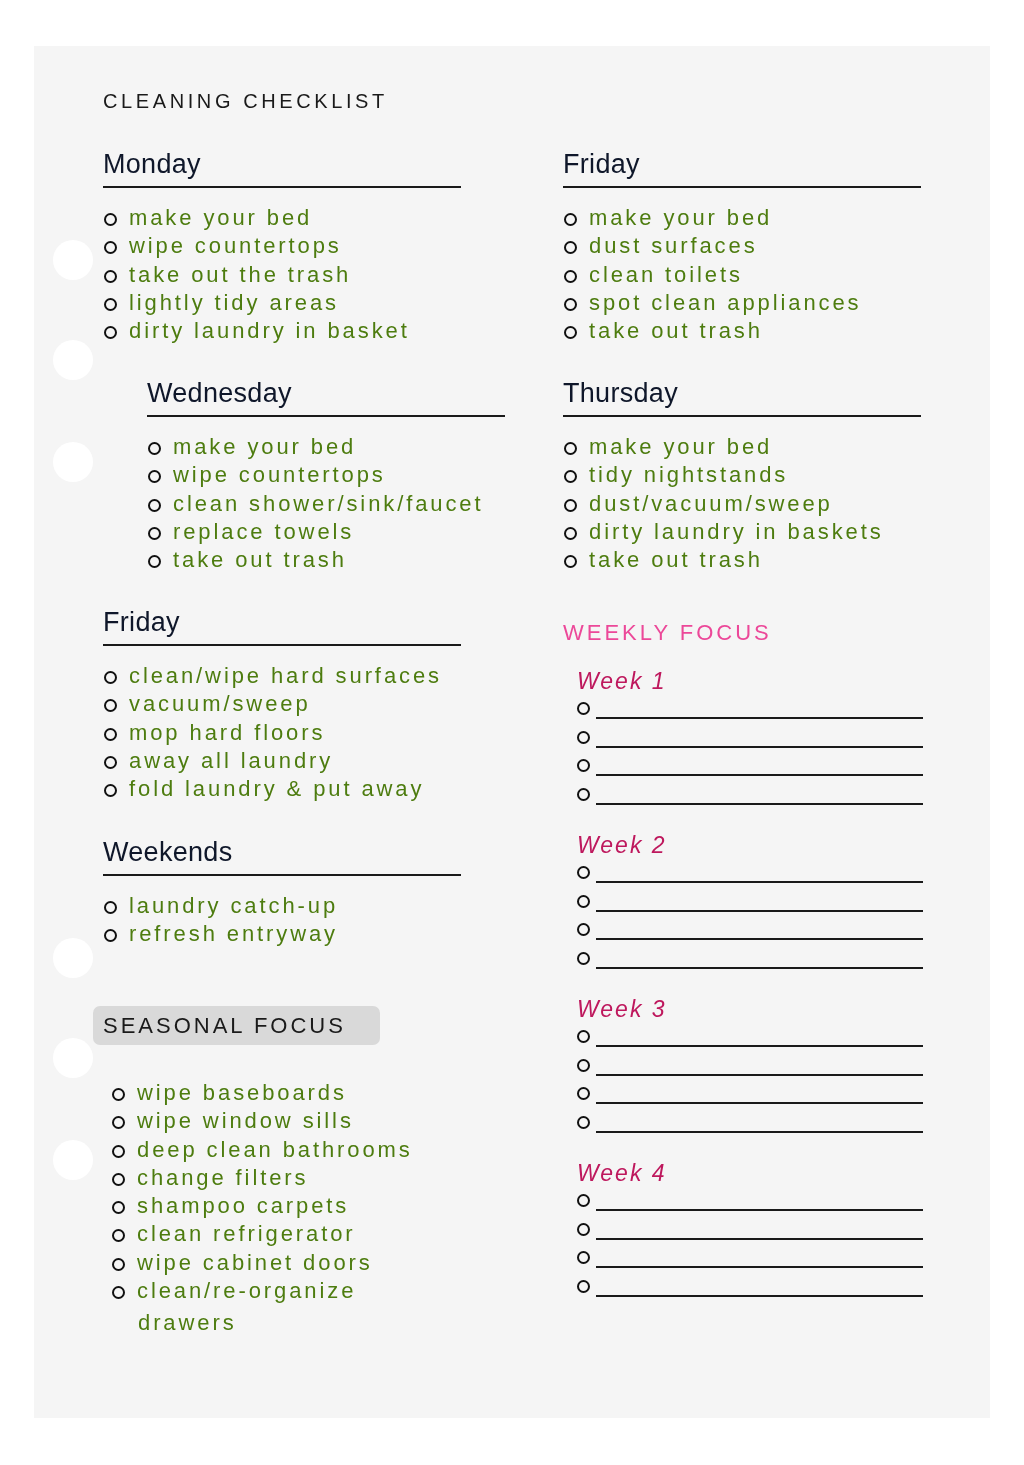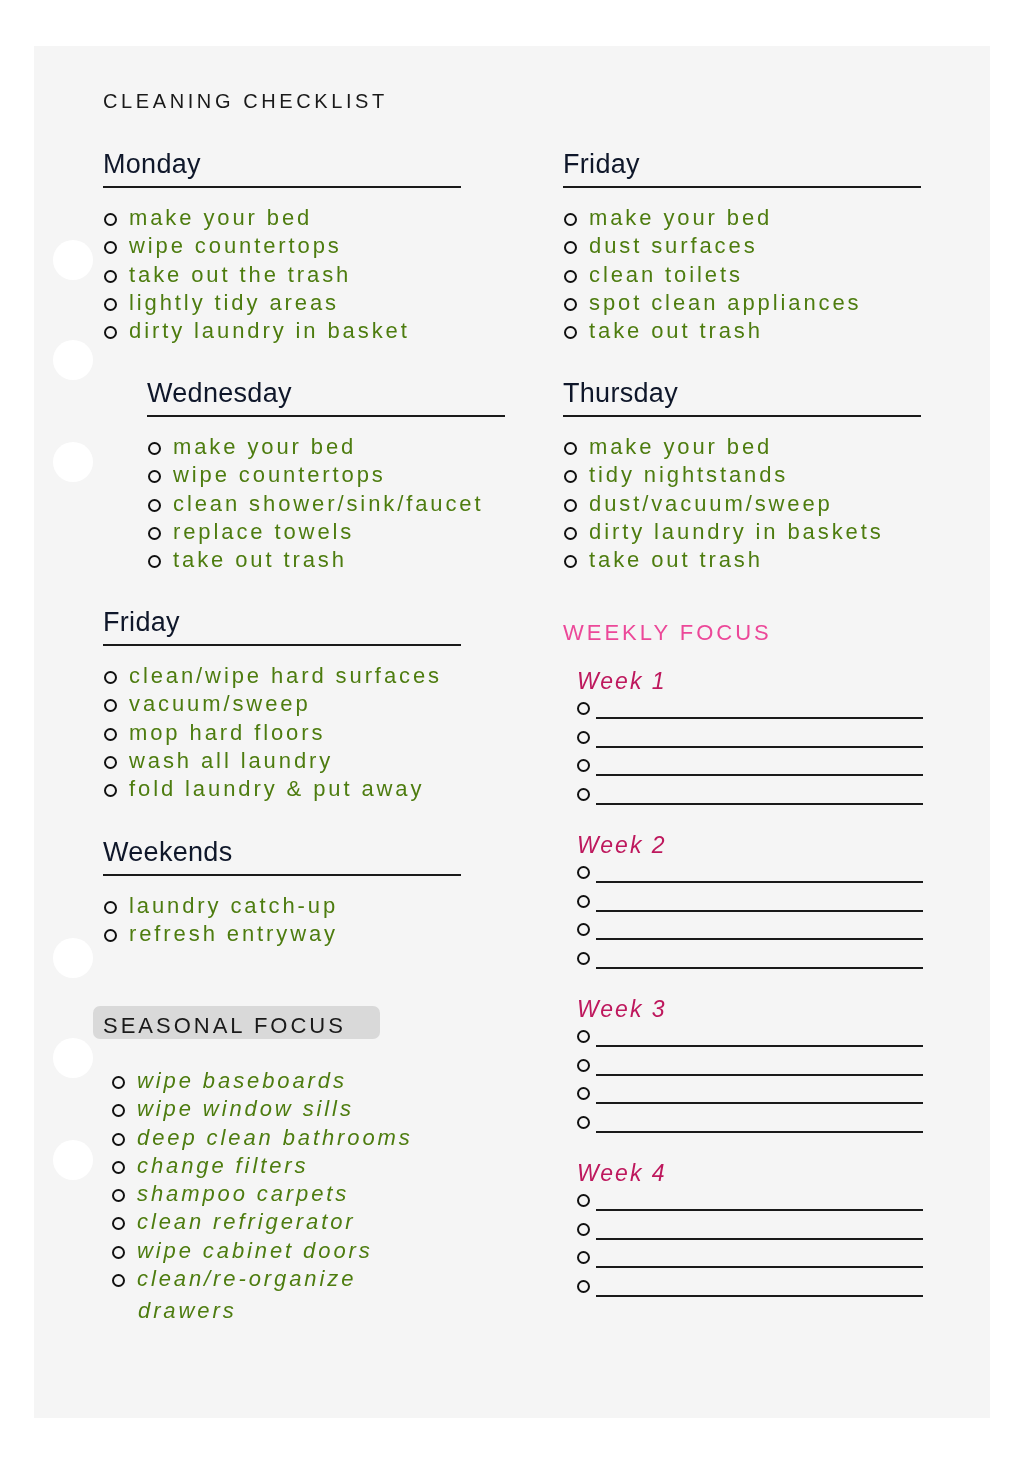--- a/index.html
+++ b/index.html
@@ -11,21 +11,21 @@
            font-weight:normal; color:#1a1a1a; white-space:nowrap; }
   .section { position:absolute; width:360px; }
   .section h2 { margin:0; font-size:27px; font-weight:normal; line-height:32px; height:32px;
                 letter-spacing:0.3px; color:#0f172a; }
   .section .rule { height:2px; background:#1a1a1a; margin-top:6px; width:358px; }
   .items { list-style:none; margin:0; padding:0; margin-top:16px; }
   .items li { position:relative; padding-left:26px; font-size:22px; line-height:28.3px;
               letter-spacing:2.9px; color:#4d7c0f; white-space:nowrap; font-weight:300; }
   .items li .bullet { position:absolute; left:1px; top:9px; width:9px; height:9px;
                       border:2px solid #111; border-radius:50%; }
-  .badge { position:absolute; left:93px; top:1006px; width:287px; height:33px;
+  .badge { position:absolute; left:93px; top:1006px; width:287px; height:39px;
            background:#d9d9d9; border-radius:7px; }
   .badge span { position:absolute; left:10px; top:7px; font-size:22px; letter-spacing:3px;
                 color:#1a1a1a; white-space:nowrap; }
   .seasonal { position:absolute; left:111px; top:1063px; width:380px; }
   .seasonal li.cont { padding-left:27px; margin-top:4px; }
   .weekly-title { position:absolute; left:563px; top:620px; font-size:22px; letter-spacing:3px;
                   color:#ec4899; white-space:nowrap; }
   .week { position:absolute; left:577px; width:350px; }
   .week h3 { margin:0; font-size:23px; font-style:italic; font-weight:normal; letter-spacing:2px;
              line-height:26px; color:#be185d; }
@@ -98,39 +98,39 @@
   </ul>
 </div>
 
 <div class="section" style="left:103px;top:606px;">
   <h2>Friday</h2>
   <div class="rule"></div>
   <ul class="items">
     <li><span class="bullet"></span><span>clean/wipe hard surfaces</span></li>
     <li><span class="bullet"></span><span>vacuum/sweep</span></li>
     <li><span class="bullet"></span><span>mop hard floors</span></li>
-    <li><span class="bullet"></span><span>wash all laundry</span></li>
+    <li><span class="bullet"></span><span>away all laundry</span></li>
     <li><span class="bullet"></span><span>fold laundry &amp; put away</span></li>
   </ul>
 </div>
 
 <div class="section" style="left:103px;top:836px;">
   <h2>Weekends</h2>
   <div class="rule"></div>
   <ul class="items">
     <li><span class="bullet"></span><span>laundry catch-up</span></li>
     <li><span class="bullet"></span><span>refresh entryway</span></li>
   </ul>
 </div>
 
 <div class="badge">
   <span>SEASONAL FOCUS</span>
 </div>
 <div class="seasonal">
-  <ul class="items" style="margin-top:4px;font-style:italic;">
+  <ul class="items" style="margin-top:16px;">
     <li><span class="bullet"></span><span>wipe baseboards</span></li>
     <li><span class="bullet"></span><span>wipe window sills</span></li>
     <li><span class="bullet"></span><span>deep clean bathrooms</span></li>
     <li><span class="bullet"></span><span>change filters</span></li>
     <li><span class="bullet"></span><span>shampoo carpets</span></li>
     <li><span class="bullet"></span><span>clean refrigerator</span></li>
     <li><span class="bullet"></span><span>wipe cabinet doors</span></li>
     <li><span class="bullet"></span><span>clean/re-organize</span></li>
     <li class="cont"><span>drawers</span></li>
   </ul>

